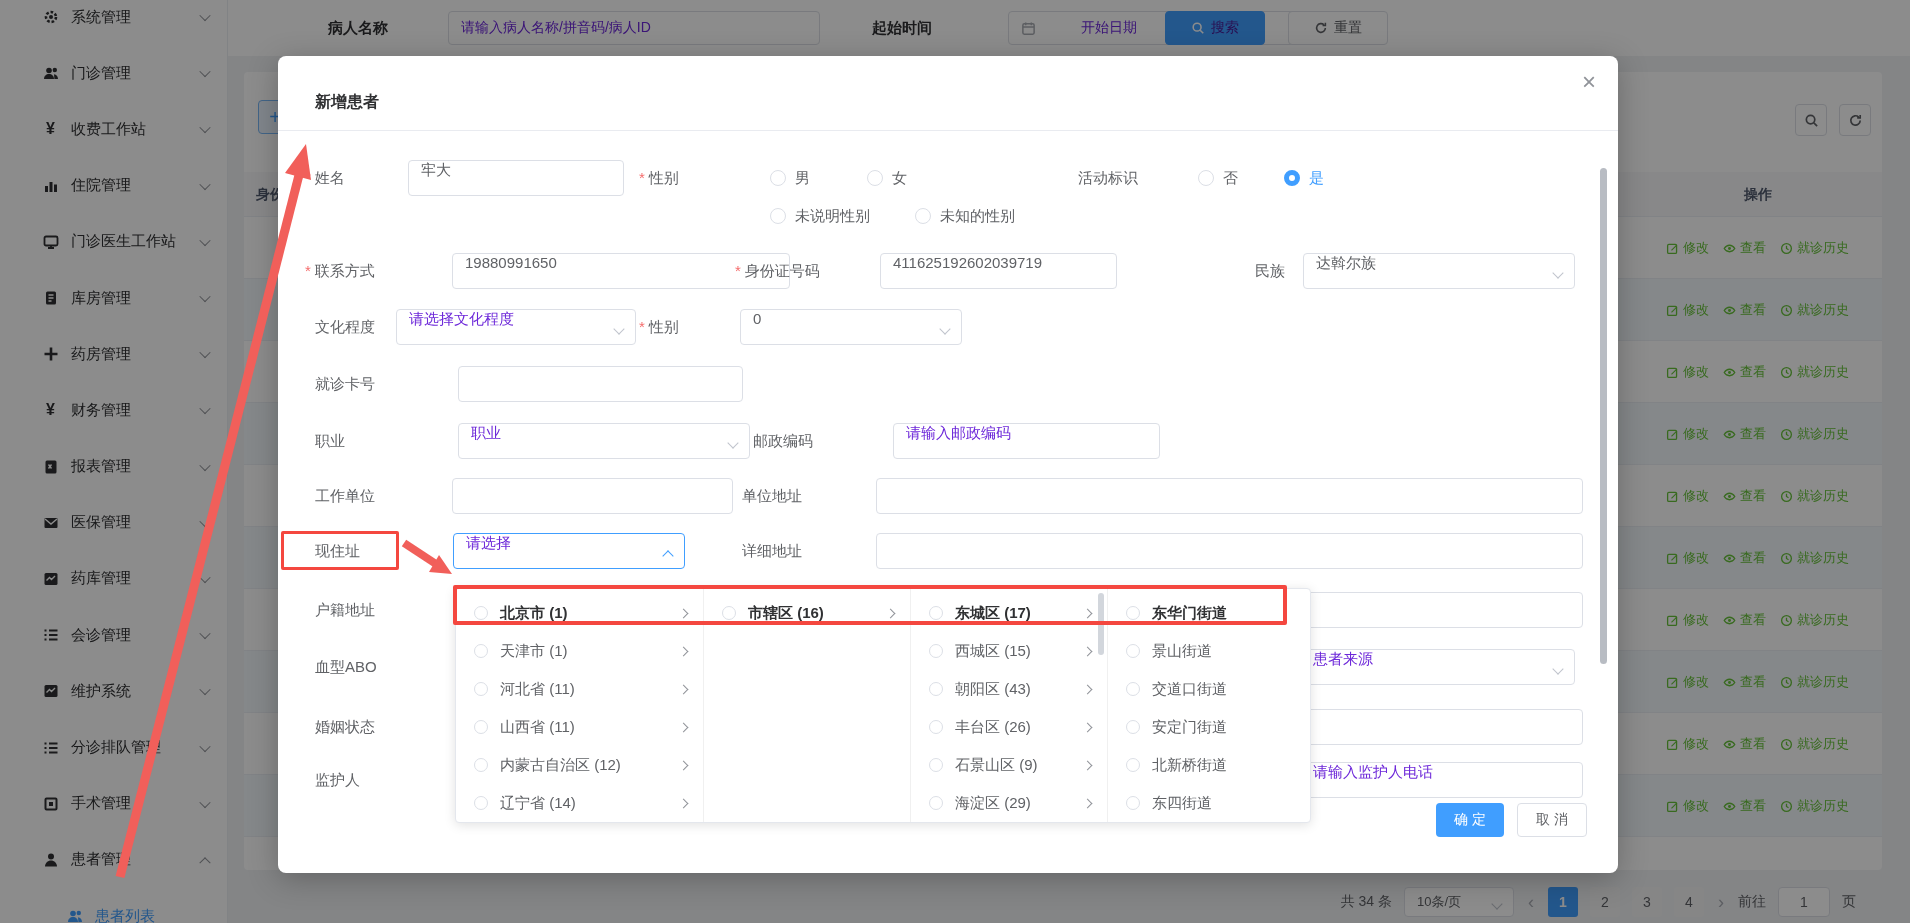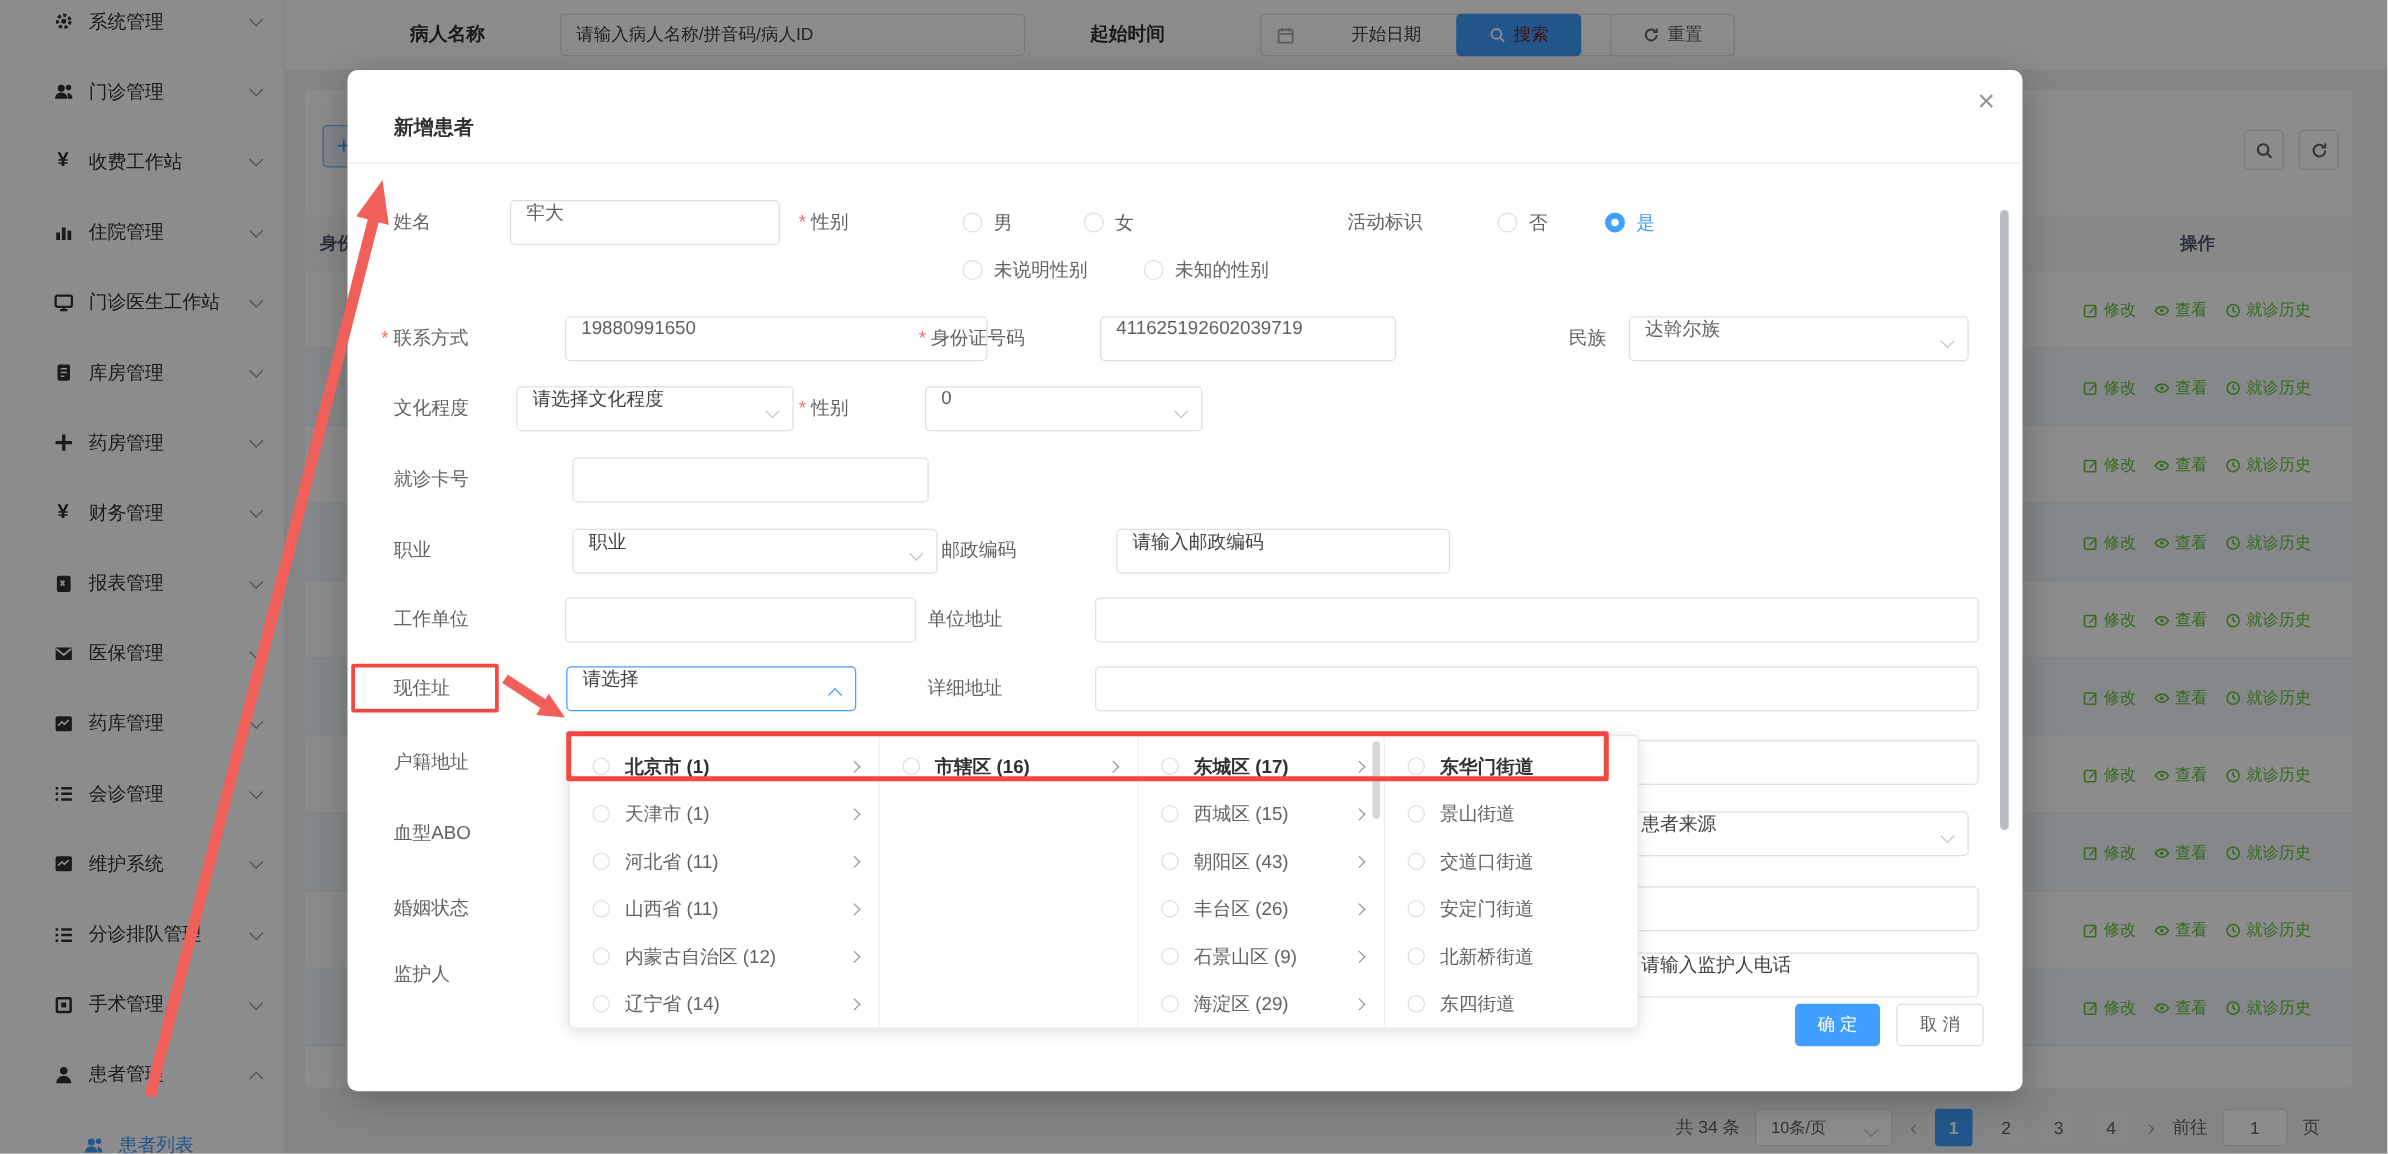--- a/index.html
+++ b/index.html
@@ -16,27 +16,27 @@
   .yen { font-size:16px; font-weight:700; line-height:1; }
   .slabel { flex:1 1 auto; white-space:nowrap; }
   .chev { width:8px; height:8px; border-right:1.6px solid #909399; border-bottom:1.6px solid #909399; transform:rotate(45deg) translate(-1px,-1px); }
   .chev.up { transform:rotate(225deg) translate(-2px,-2px); }
   .ssub { height:56px; display:flex; align-items:center; padding-left:66px; color:#409eff; font-size:15px; }
   .ssub .sicon { color:#409eff; }
 
   .topbar { position:absolute; left:228px; top:0; right:0; height:56px; background:#fff; }
   .tlabel { position:absolute; top:0; height:56px; line-height:56px; font-size:15px; font-weight:700; color:#303133; }
   .tinput { position:absolute; top:11px; height:34px; border:1px solid #dcdfe6; border-radius:4px; background:#fff; display:flex; align-items:center; padding:0 12px; font-size:14px; }
-  .ph { color:#404040; }
+  .ph { color:#6d28d9; }
   .val { color:#606266; }
   .daterange { justify-content:flex-start; gap:0; }
   .dr-ico { color:#a8abb2; margin-right:14px; display:flex; }
   .dr-txt { width:118px; text-align:center; }
   .btn { position:absolute; top:11px; height:34px; border-radius:4px; font-size:14px; display:flex; align-items:center; justify-content:center; gap:6px; cursor:pointer; border:1px solid #dcdfe6; background:#fff; color:#606266; }
-  .btn.primary { background:#409eff; border-color:#409eff; color:#7f1d1d; }
+  .btn.primary { background:#409eff; border-color:#409eff; color:#4c1d95; }
 
   .card { position:absolute; left:244px; top:72px; width:1638px; height:798px; background:#fff; border-radius:4px; }
   .addbtn { position:absolute; left:14px; top:28px; width:34px; height:34px; border:1px solid #79b8f7; color:#409eff; background:#ecf5ff; border-radius:4px; font-size:20px; display:flex; align-items:center; justify-content:center; }
   .icobtn { position:absolute; top:32px; width:32px; height:32px; border:1px solid #dcdfe6; border-radius:4px; color:#606266; display:flex; align-items:center; justify-content:center; background:#fff; }
   .thead { position:absolute; left:0; top:100px; right:0; height:45px; background:#f7f8fa; border-bottom:1px solid #ebeef5; font-size:14px; font-weight:700; color:#515a6e; }
   .thead .h1 { position:absolute; left:12px; line-height:45px; white-space:nowrap; }
   .thead .h2 { position:absolute; left:1500px; line-height:45px; }
   .trow { position:absolute; left:0; right:0; height:62px; border-bottom:1px solid #ebeef5; font-size:14px; color:#606266; }
   .trow.alt { background:#f3f7fb; }
   .tval { position:absolute; left:12px; line-height:62px; white-space:nowrap;margin-left:25px; }
@@ -661,21 +661,21 @@
         </div>
       <span class="fl" style="left:977px">民族</span>
       <div class="inp" style="left:1025px;width:272px">
           <span class="val">达斡尔族</span>
           <span class="cv"></span>
         </div>
     </div>
 
     <div class="frow" style="top:253px">
       <span class="fl" style="left:37px">文化程度</span>
-      <div class="inp" style="left:135px;width:222px">
+      <div class="inp" style="left:118px;width:240px">
           <span class="ph">请选择文化程度</span>
           <span class="cv"></span>
         </div>
       <span class="fl" style="left:361px"><span class="req">*</span><span>性别</span></span>
       <div class="inp" style="left:462px;width:222px">
           <span class="val">0</span>
           <span class="cv"></span>
         </div>
     </div>
 

